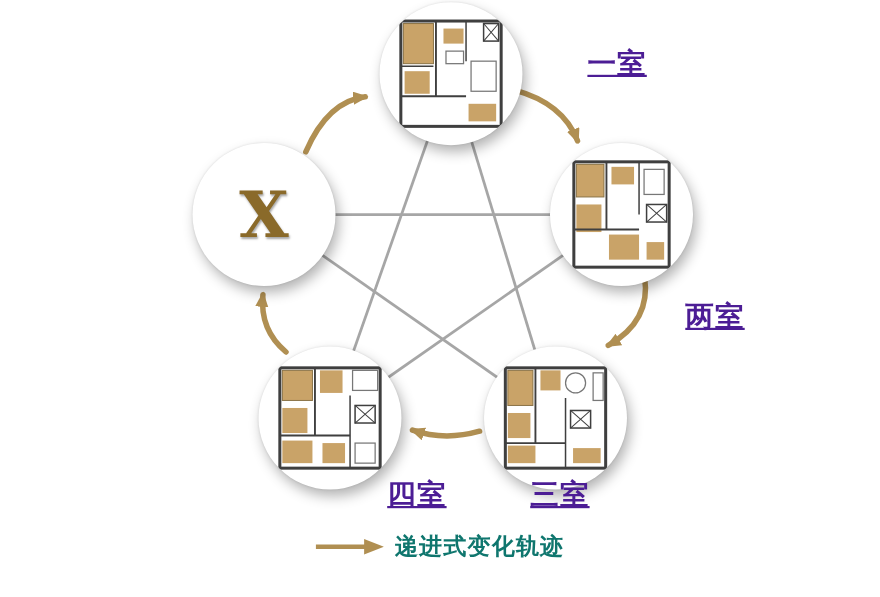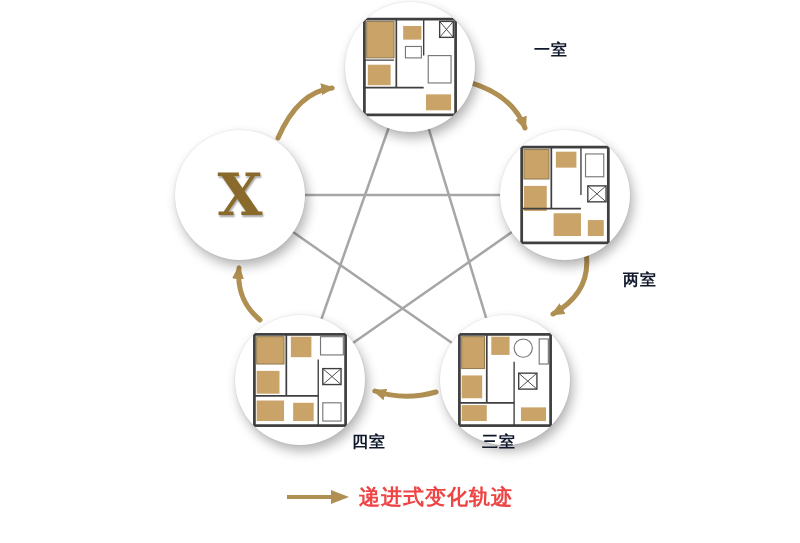--- a/index.html
+++ b/index.html
@@ -15,30 +15,31 @@
     display:flex;align-items:center;justify-content:center;overflow:hidden;
   }
   .node svg.plan{width:114px;height:114px;display:block;}
   .x-letter{
     font-family:"DejaVu Serif","Liberation Serif",serif;
     font-size:58px;font-weight:bold;color:#8a6a2a;
     text-shadow:1px 2px 2px rgba(0,0,0,0.35);
     line-height:1;user-select:none;
   }
   .node-label{
-    position:absolute;font-size:16px;font-weight:600;color:#0f172a;letter-spacing:1px;
+    position:absolute;font-size:26px;font-weight:600;color:#4c1d95;letter-spacing:1px;
     white-space:nowrap;
+    text-decoration:underline;
   }
   #legend{
     position:absolute;left:0;right:0;top:480px;height:34px;
     display:flex;align-items:center;justify-content:center;gap:12px;
   }
   .legend-group{display:flex;align-items:center;gap:10px;}
   .legend-group + .legend-group{margin-left:34px;}
-  .legend-label{font-size:21px;font-weight:600;color:#ef4444;letter-spacing:1px;}
+  .legend-label{font-size:21px;font-weight:600;color:#0f766e;letter-spacing:1px;}
   .legend-arrow{display:block;}
 </style>
 </head>
 <body>
 
 <div id="stage">
 
   <svg id="edges" viewBox="0 0 800 543">
     <defs>
       <marker id="arrowGold" markerWidth="16" markerHeight="14" refX="11" refY="6" orient="auto" markerUnits="userSpaceOnUse">

